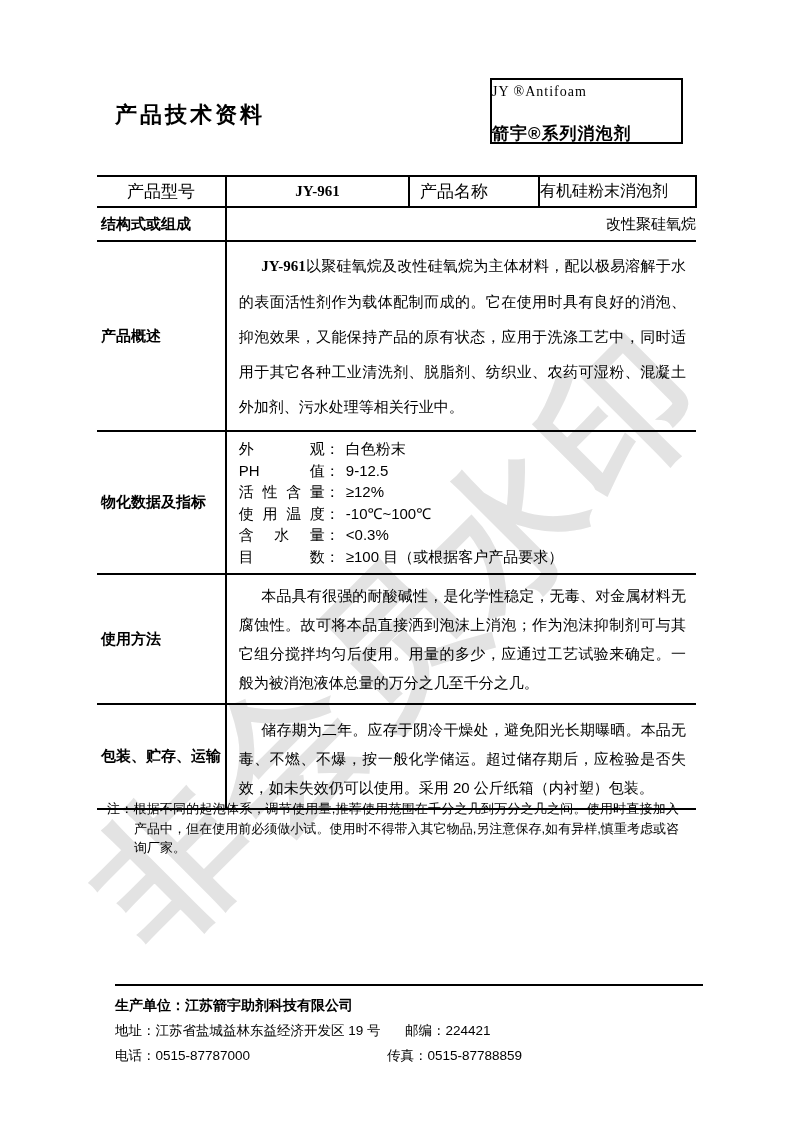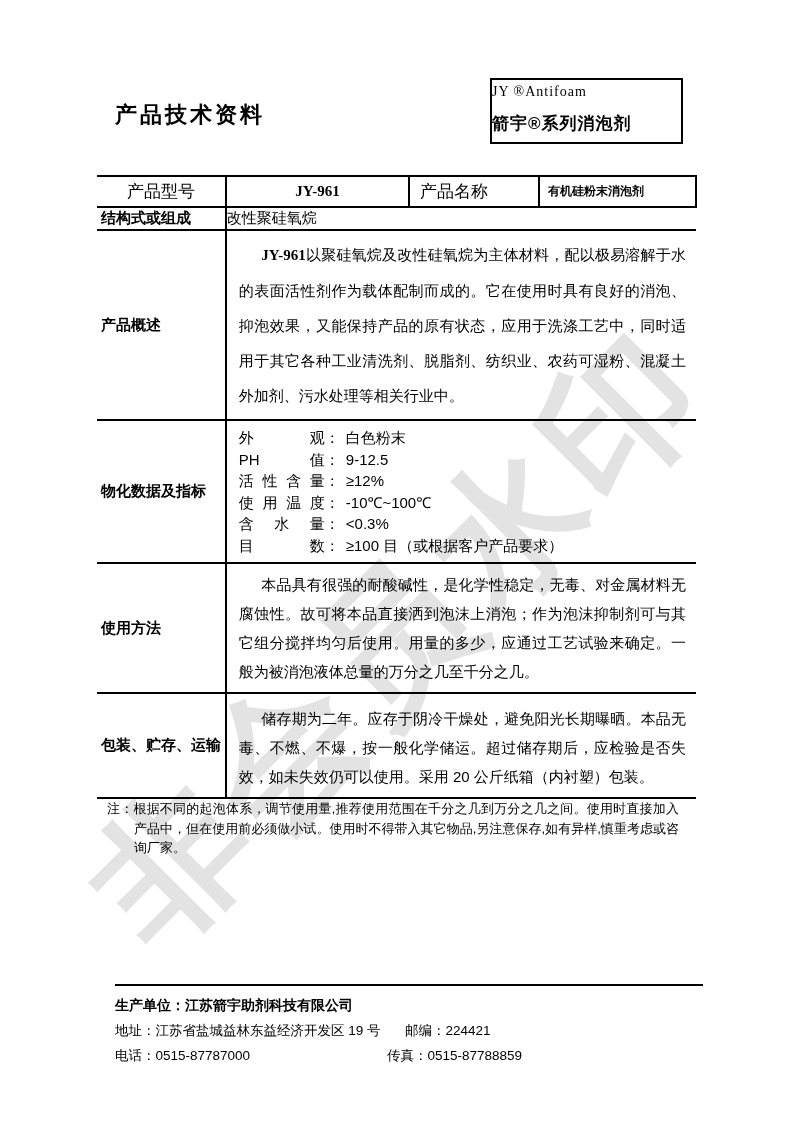--- a/index.html
+++ b/index.html
@@ -30,37 +30,37 @@
     font-size:22px; font-weight:bold; letter-spacing:3px;
   }
   .brand-box {
     position:absolute; left:490px; top:78px;
     width:193px; height:66px;
     border:2px solid #000;
     text-align:left; padding-top:4px;
     background:#fff;
   }
   .brand-en { font-family:"Liberation Serif", serif; font-size:14px; letter-spacing:1px; }
-  .brand-cn { font-size:17px; font-weight:bold; margin-top:12px; letter-spacing:1px; }
+  .brand-cn { font-size:17px; font-weight:bold; margin-top:22px; letter-spacing:1px; }
   
   table.spec-table {
     position:absolute; left:97px; top:175px;
     width:600px; border-collapse:collapse;
     font-size:15px;
   }
   table.spec-table td { vertical-align:middle; background:transparent; }
   .bt { border-top:2px solid #000; }
   .bb { border-bottom:2px solid #000; }
   .br { border-right:2px solid #000; }
   td.c1 { width:123px; text-align:center; font-size:17px; height:31px; }
   td.c2 { width:175px; text-align:center; font-weight:bold; font-family:"Liberation Serif", serif; font-size:15px; }
   td.c3 { width:124px; font-size:17px; padding-left:10px; }
-  td.c4 { width:150px; font-weight:bold; padding-left:8px; font-size:12px; }
+  td.c4 { width:150px; font-weight:normal; font-size:16px; }
   td.lab { font-weight:bold; padding-left:4px; font-size:15px; }
-  td.center-val { text-align:left; height:23px;margin-left:44px; }
+  td.center-val { text-align:right; height:34px;margin-left:44px; }
   td.para { text-align:justify; padding:6px 10px 6px 12px; }
   .indent { text-indent:1.5em; }
   .lh35 { line-height:35px; }
   .lh29 { line-height:29px; }
   .bold-lead { font-weight:bold; font-family:"Liberation Serif", serif; }
   td.specs-cell { padding:6px 6px 6px 12px; }
   .spec-line { line-height:21.5px; white-space:nowrap; }
   .spec-label { display:inline-block; width:86px; text-align:justify; text-align-last:justify; }
   .spec-colon { display:inline-block; }
   .spec-value { margin-left:6px; }

